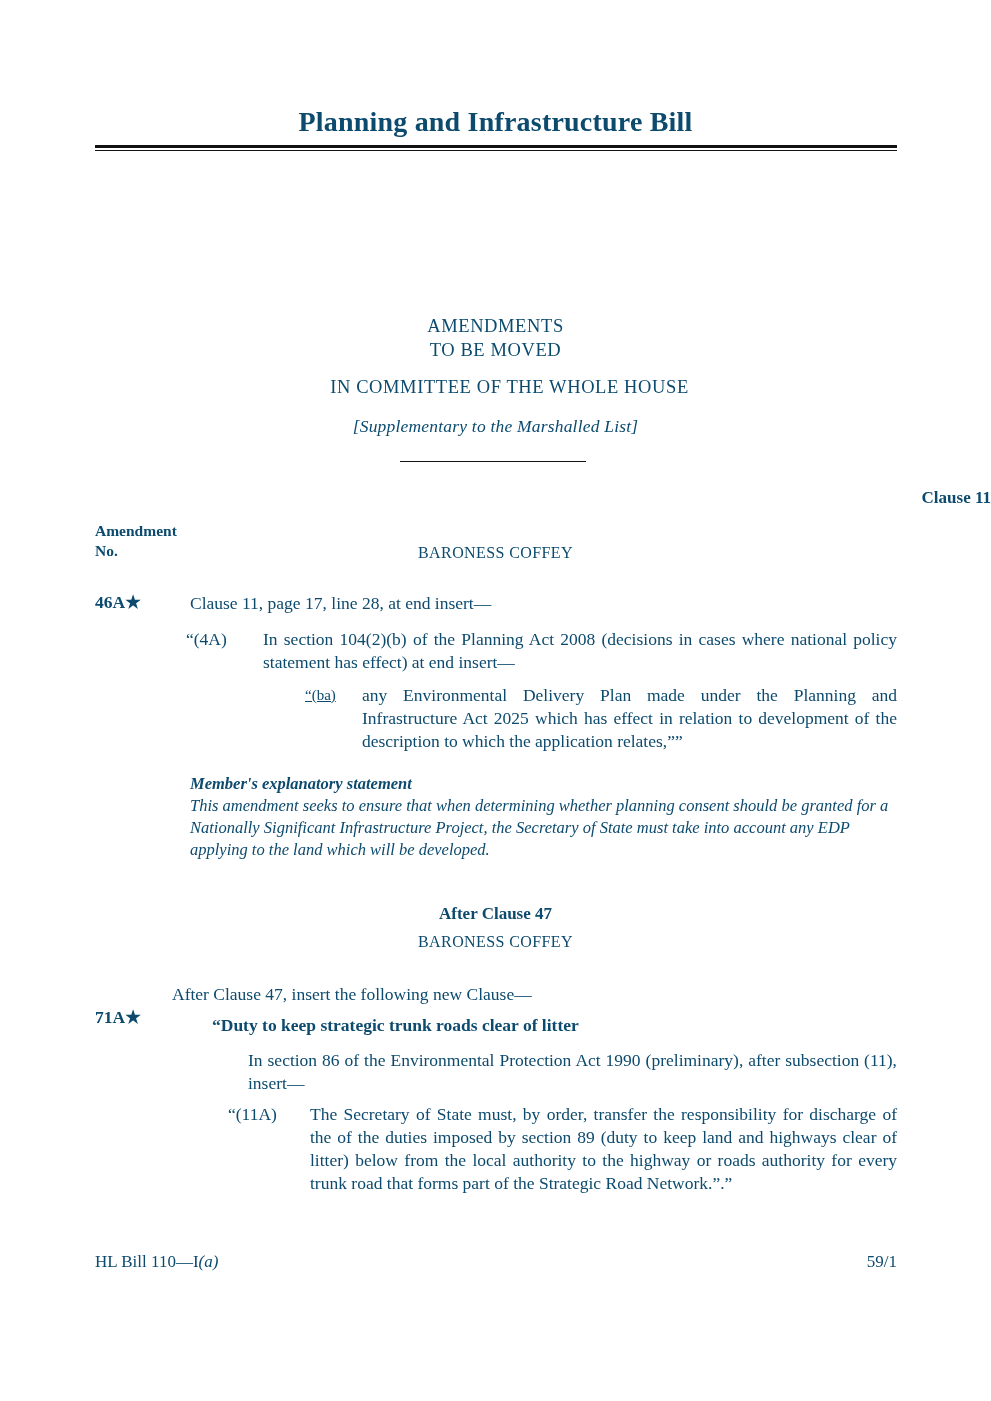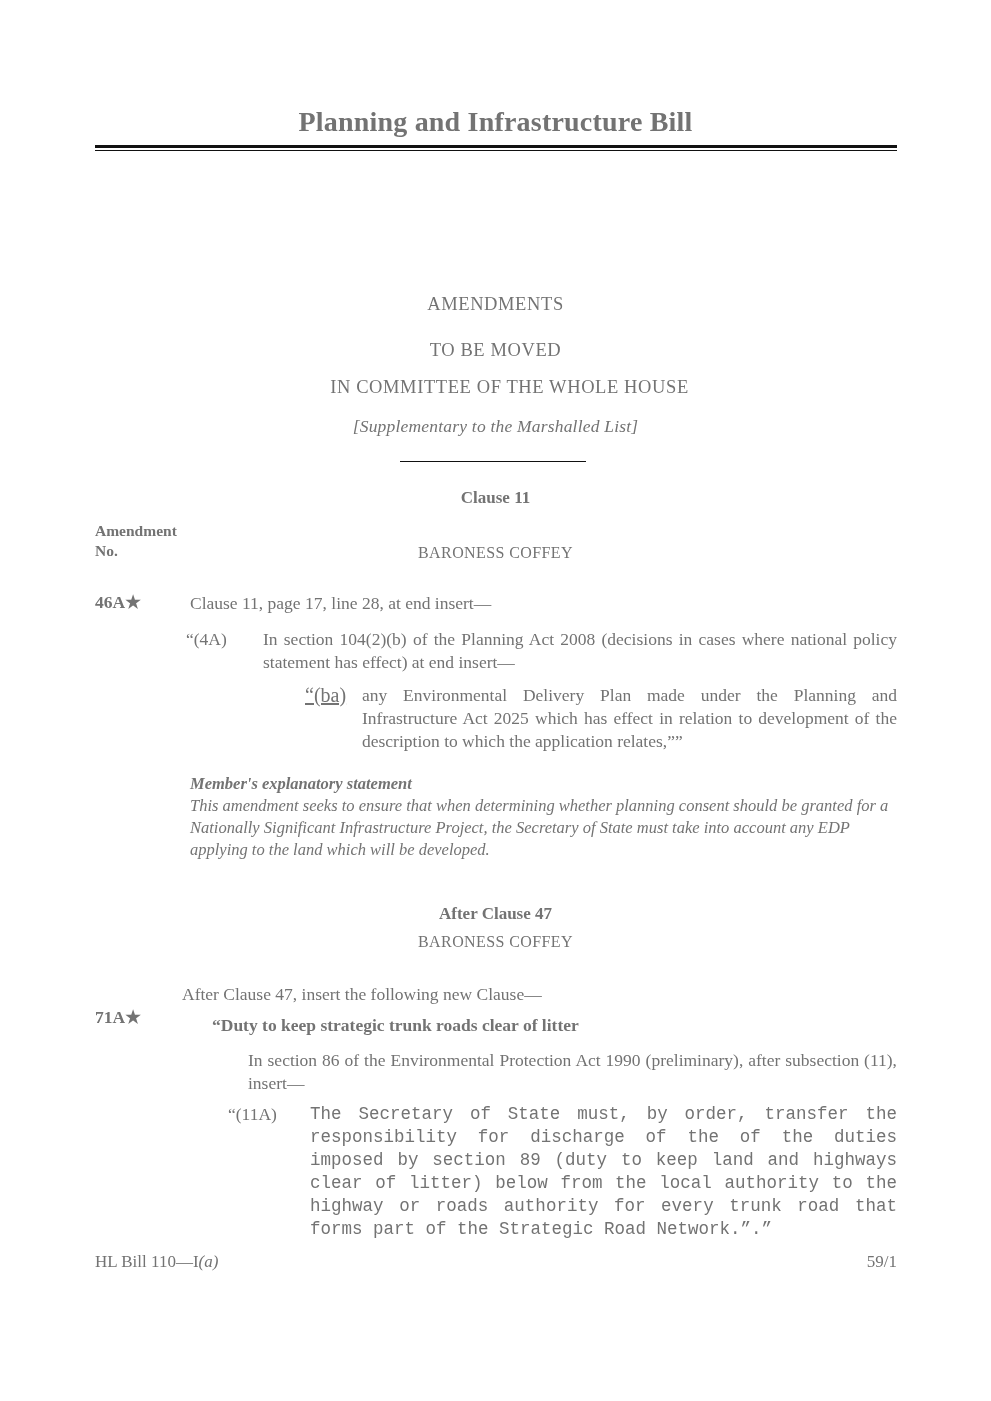--- a/index.html
+++ b/index.html
@@ -3,88 +3,88 @@
 <meta charset="utf-8">
 <style>
   * { margin: 0; padding: 0; box-sizing: border-box; }
   html, body { background: #ffffff; }
   .page {
     position: relative;
     width: 991px;
     height: 1401px;
     background: #ffffff;
     font-family: "Liberation Serif", "DejaVu Serif", serif;
-    color: #737373;
+    color: #0c4a6e;
     overflow: hidden;
   }
   .abs { position: absolute; }
   .center { left: 0; right: 0; text-align: center; }
 
   .bill-title {
     top: 106px;
     font-size: 28px;
     font-weight: bold;
     letter-spacing: 0.2px;
   }
   .double-rule {
     top: 145px; left: 95px; width: 802px; height: 6px;
     border-top: 3px solid #111;
     border-bottom: 1.5px solid #111;
   }
   .hdr-line { font-size: 18.5px; letter-spacing: 0.6px; }
-  .hdr-1 { top: 294px; }
+  .hdr-1 { top: 316px; }
   .hdr-2 { top: 340px; }
   .hdr-3 { top: 377px; padding-left: 28px; }
   .supp-note { top: 416px; font-size: 17.5px; font-style: italic; letter-spacing: 0.2px; }
   .short-rule { top: 461px; left: 400px; width: 186px; border-top: 1.5px solid #111; }
 
   .amend-no-label {
     top: 481px; left: 95px;
     font-size: 15.5px; font-weight: bold; line-height: 20px; margin-top: 40px;
   }
   .clause-head { font-size: 17px; font-weight: bold; }
-  .clause11-head { top: 488px; }
+  .clause11-head { top: 488px; text-align: right; }
   .member-name { font-size: 16px; letter-spacing: 0.4px; }
   .member-1 { top: 544px; }
 
   .body-text { font-size: 17.5px; line-height: 23px; }
   .num-col { font-weight: bold; font-size: 17.5px; }
 
   .row-46a-num  { top: 592px; left: 95px; }
   .row-46a-text { top: 592px; left: 190px; }
 
   .blk-4a-label { top: 628px; left: 186px; font-size: 17.5px; }
   .blk-4a-text  { top: 628px; left: 263px; width: 634px; text-align: justify; }
 
-  .blk-ba-label { top: 684px; left: 305px; font-size: 20px; text-decoration: underline; }
+  .blk-ba-label { top: 684px; left: 305px; font-size: 15px; text-decoration: underline; }
   .blk-ba-text  { top: 684px; left: 362px; width: 535px; text-align: justify; }
 
   .expl-head {
     top: 774px; left: 190px;
     font-size: 16.5px; font-weight: bold; font-style: italic;
   }
   .expl-text {
     top: 795px; left: 190px; width: 714px;
     font-size: 16.5px; font-style: italic; line-height: 22px;
   }
 
   .after47-head { top: 889px; margin-top: 15px; }
   .member-2 { top: 933px; }
 
   .row-71a-num  { top: 983px; left: 95px; margin-top: 24px; }
-  .row-71a-text { top: 983px; left: 182px; }
+  .row-71a-text { top: 983px; left: 172px; }
 
   .new-clause-title {
     top: 1015px; left: 212px;
     font-size: 17.5px; font-weight: bold;
   }
   .blk-sec86 { top: 1049px; left: 248px; width: 649px; text-align: justify; }
 
   .blk-11a-label { top: 1103px; left: 228px; font-size: 17.5px; }
-  .blk-11a-text  { top: 1103px; left: 310px; width: 587px; text-align: justify; font-family: Liberation Mono, monospace; }
+  .blk-11a-text  { top: 1103px; left: 310px; width: 587px; text-align: justify; }
 
   .footer-left  { top: 1252px; left: 95px;  font-size: 17px; }
   .footer-right { top: 1252px; right: 94px; font-size: 17px; }
   .footer-left .ital { font-style: italic; }
 </style>
 </head>
 <body>
 
 <div class="page">
 

